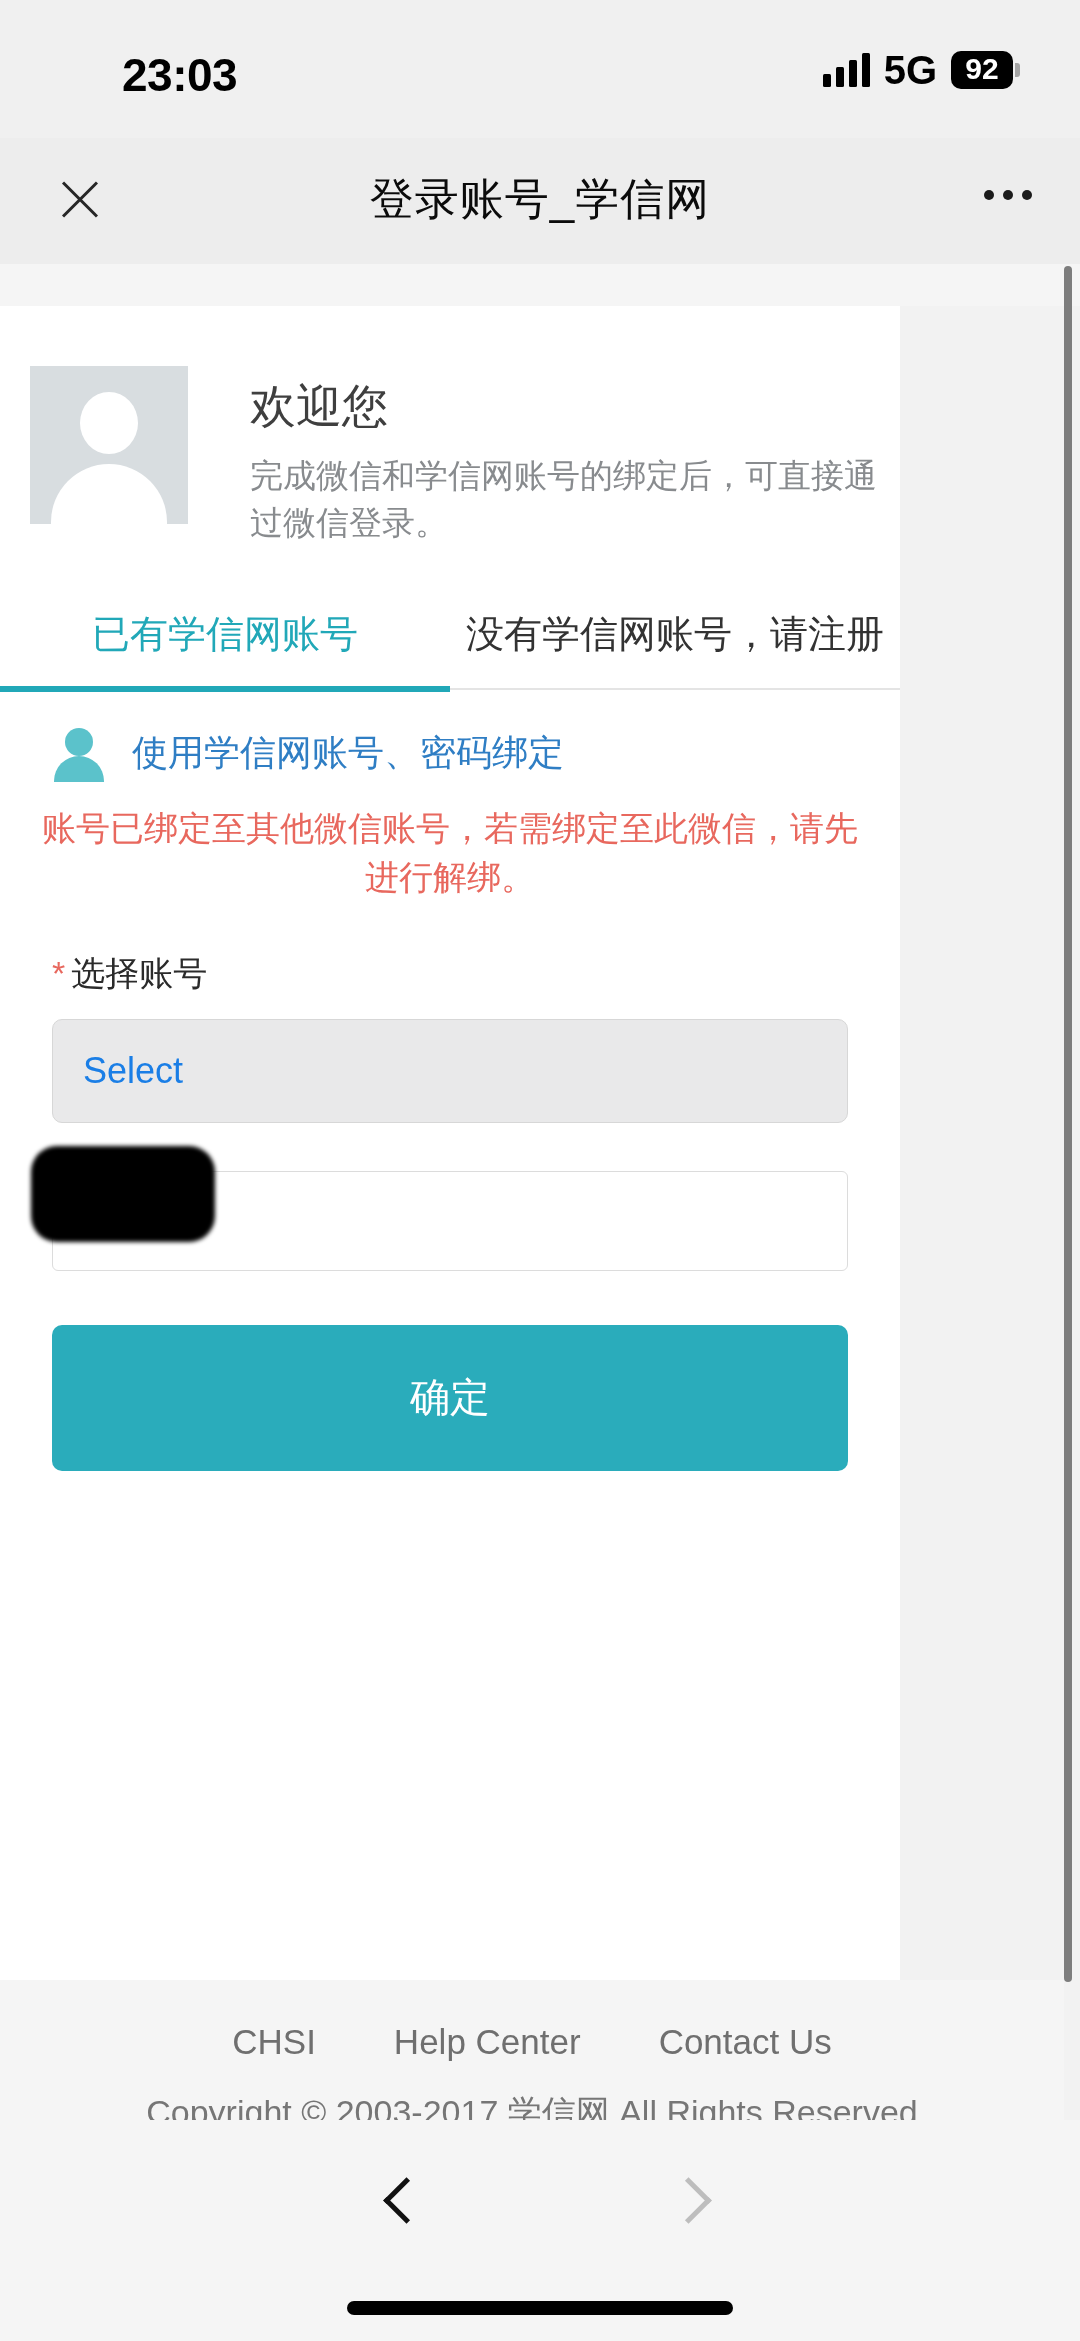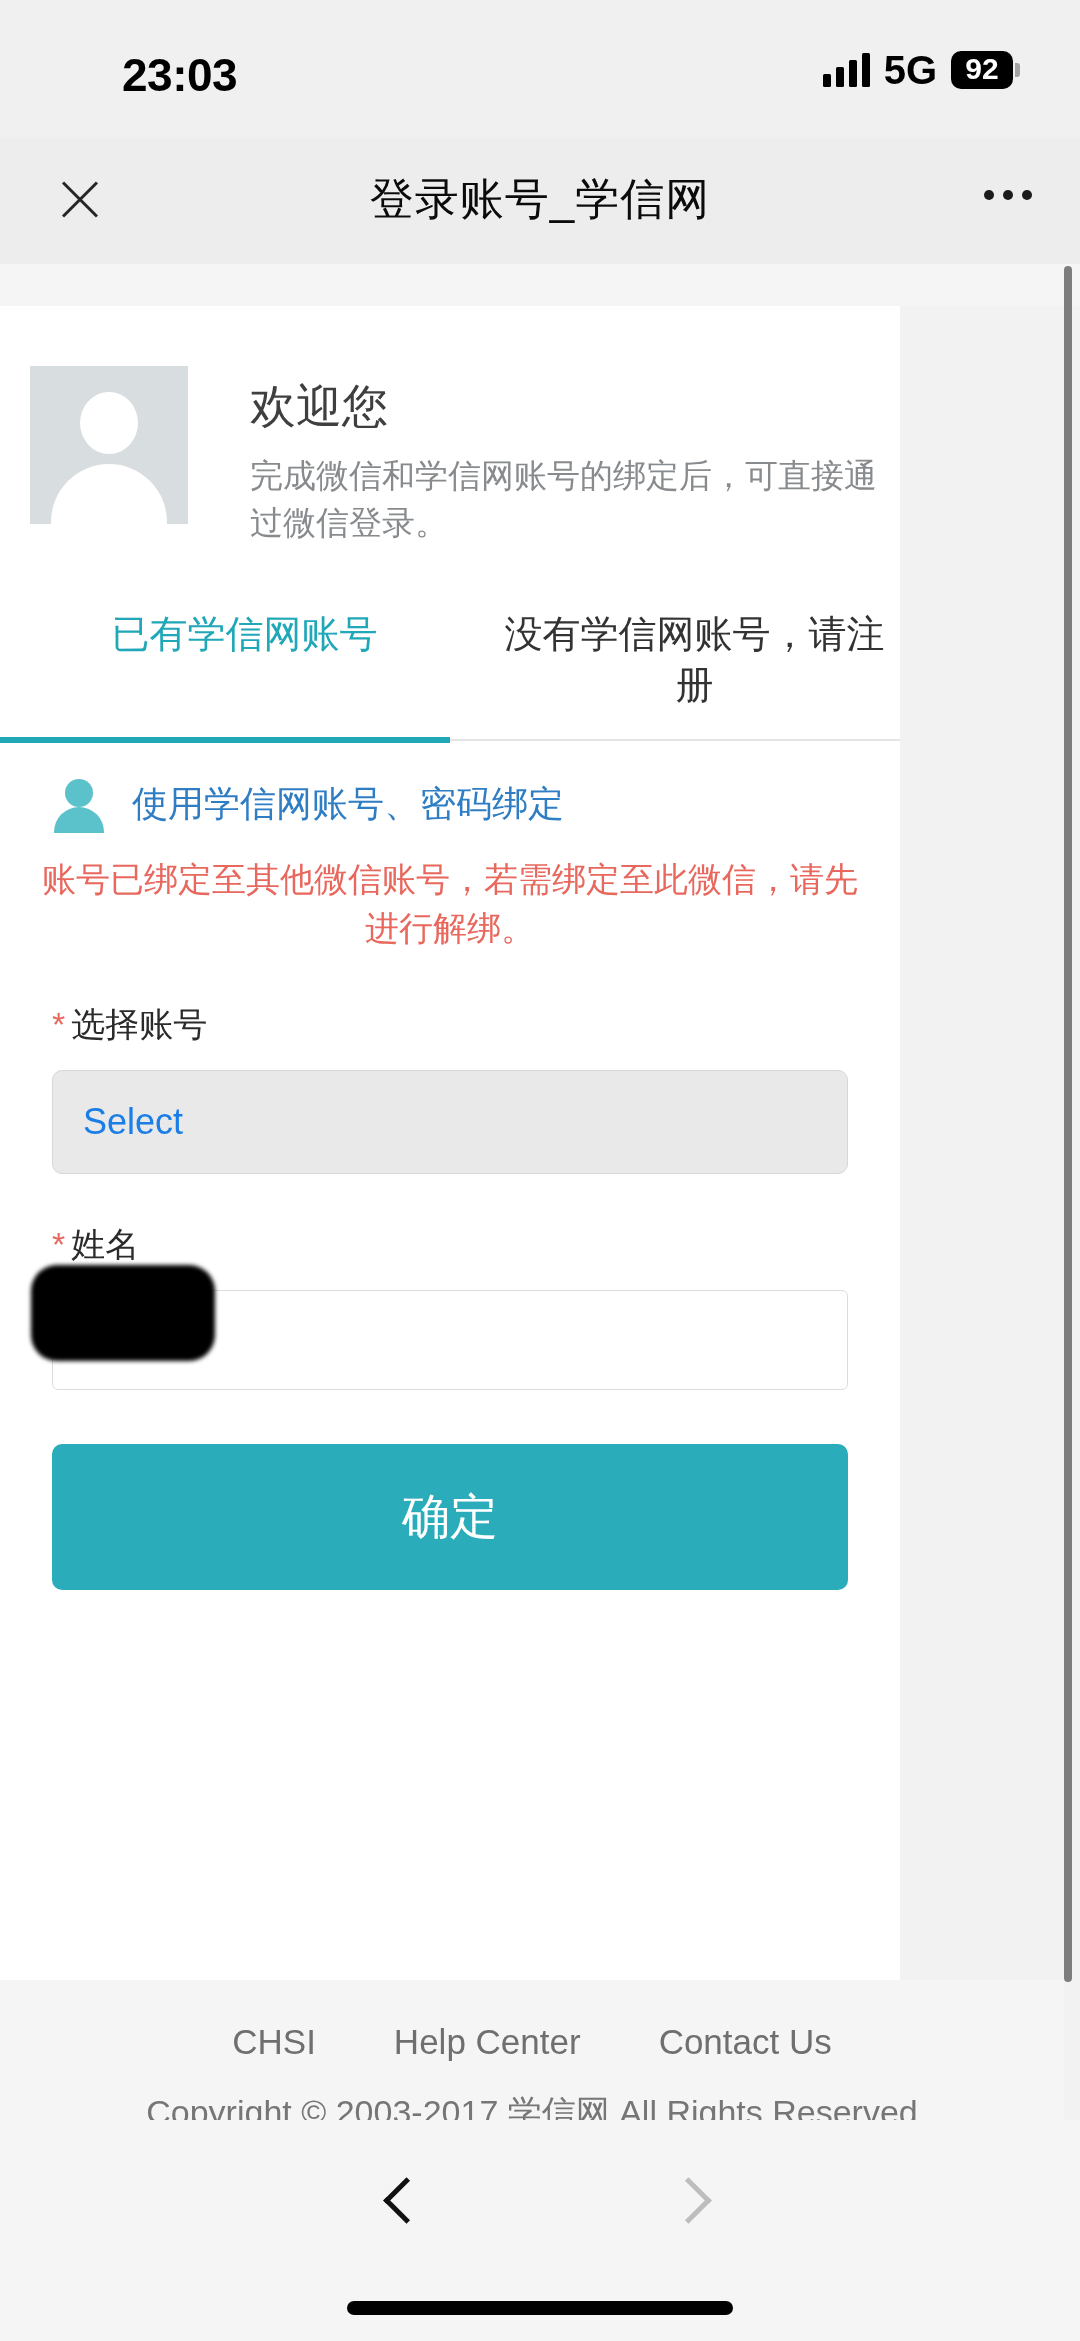--- a/index.html
+++ b/index.html
@@ -179,21 +179,20 @@
     border-bottom: 2px solid #e4e4e4;
   }
   .tab {
     flex: 1;
     text-align: center;
     font-size: 38px;
     padding-bottom: 28px;
     color: #333333;
     cursor: pointer;
     position: relative;
-    padding-left: 39px;
   }
   .tab.active { color: #21a8b8; }
   .tab.active::after {
     content: "";
     position: absolute;
     left: 0; bottom: -4px;
     width: 100%; height: 6px;
     background: #21a8b8;
   }
 
@@ -285,21 +284,21 @@
   }
   .submit-btn {
     margin-top: 54px;
     height: 146px;
     background: #2aacbb;
     border-radius: 10px;
     display: flex;
     align-items: center;
     justify-content: center;
     color: #ffffff;
-    font-size: 48px;
+    font-size: 40px;
     cursor: pointer;
     border: none;
     width: 100%;
     font-family: inherit;
   }
 
   
   .footer {
     position: absolute;
     top: 1980px; left: 0;
@@ -427,23 +426,20 @@
     <div class="form">
 
       <div>
         <div class="field-label">
           <span class="req">*</span><span>选择账号</span>
         </div>
         <div class="select-box">Select</div>
       </div>
 
       <div class="field">
-        <div class="field-label">
-          <span class="req">*</span><span>姓名</span>
-        </div>
         <div class="text-input">
           <div class="redact name"></div>
         </div>
       </div>
 
 
       <button class="submit-btn">确定</button>
     </div>
   </div>
 

